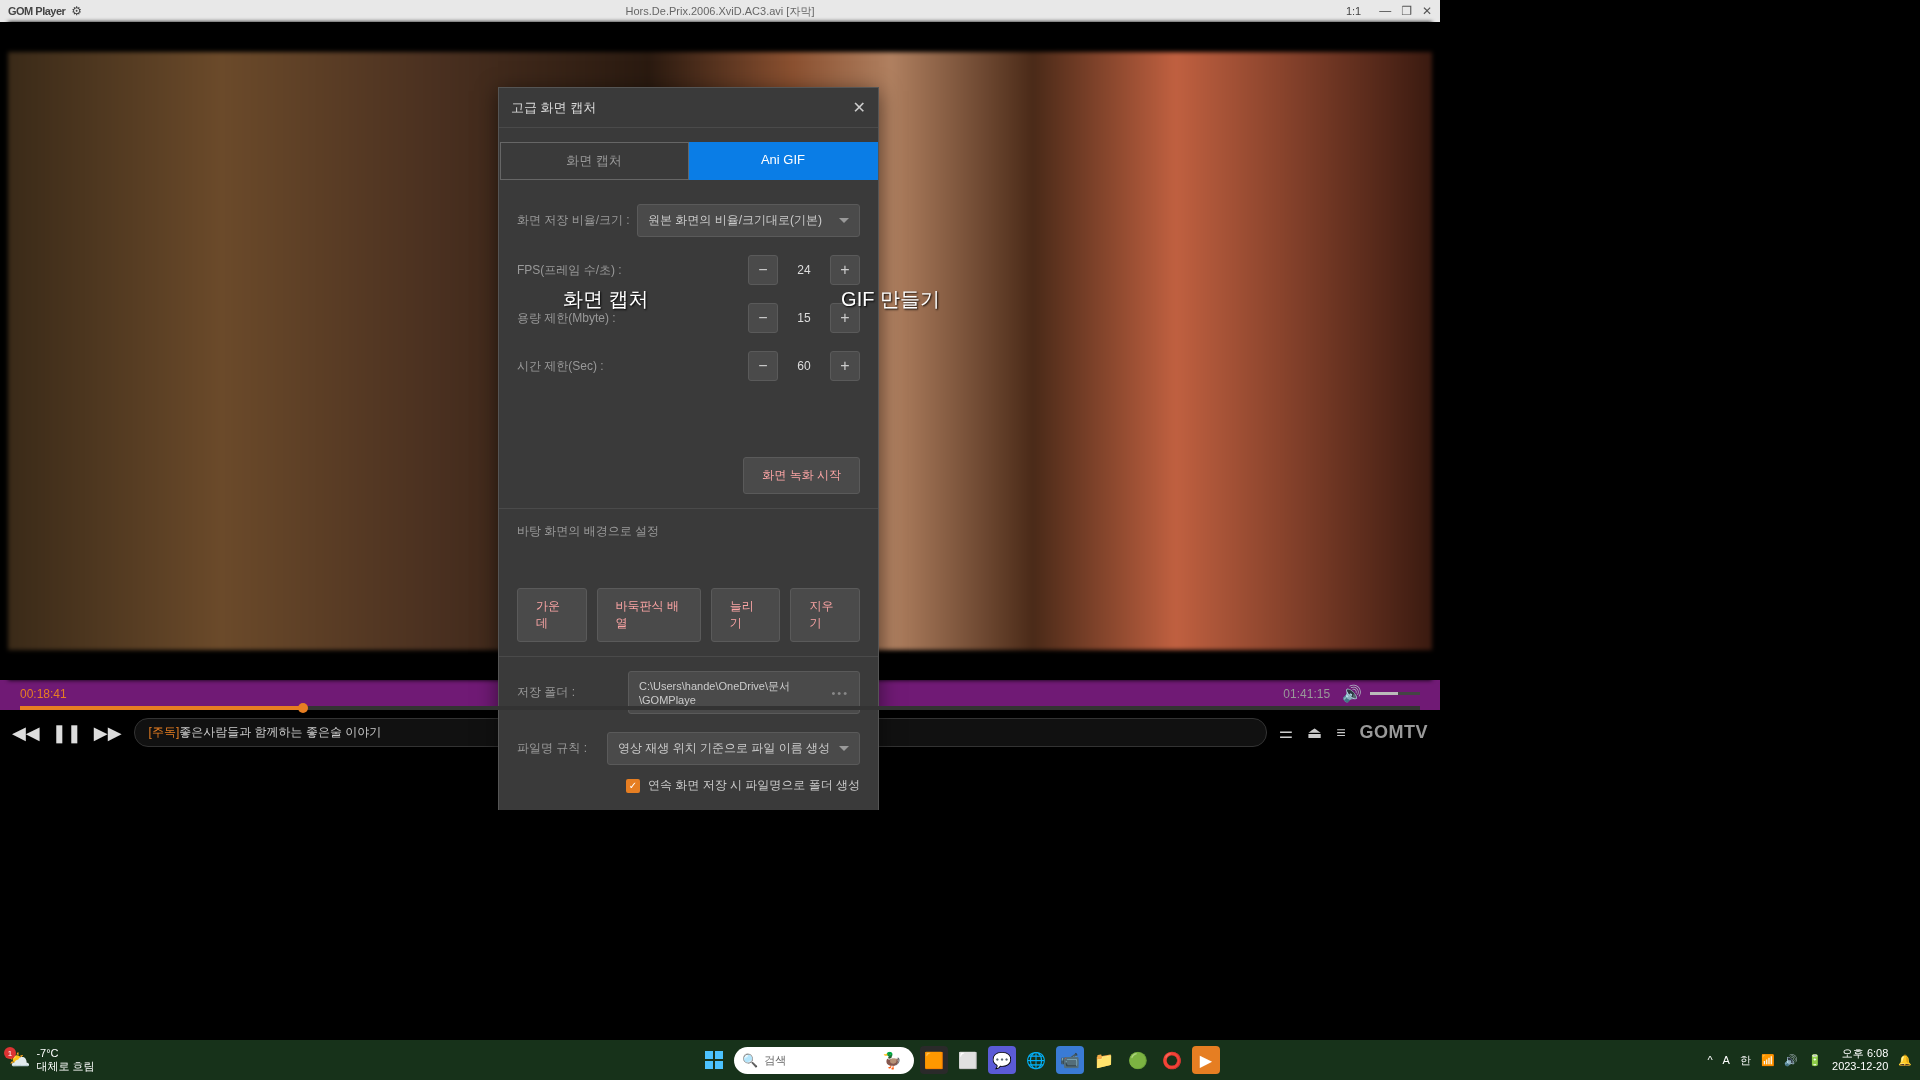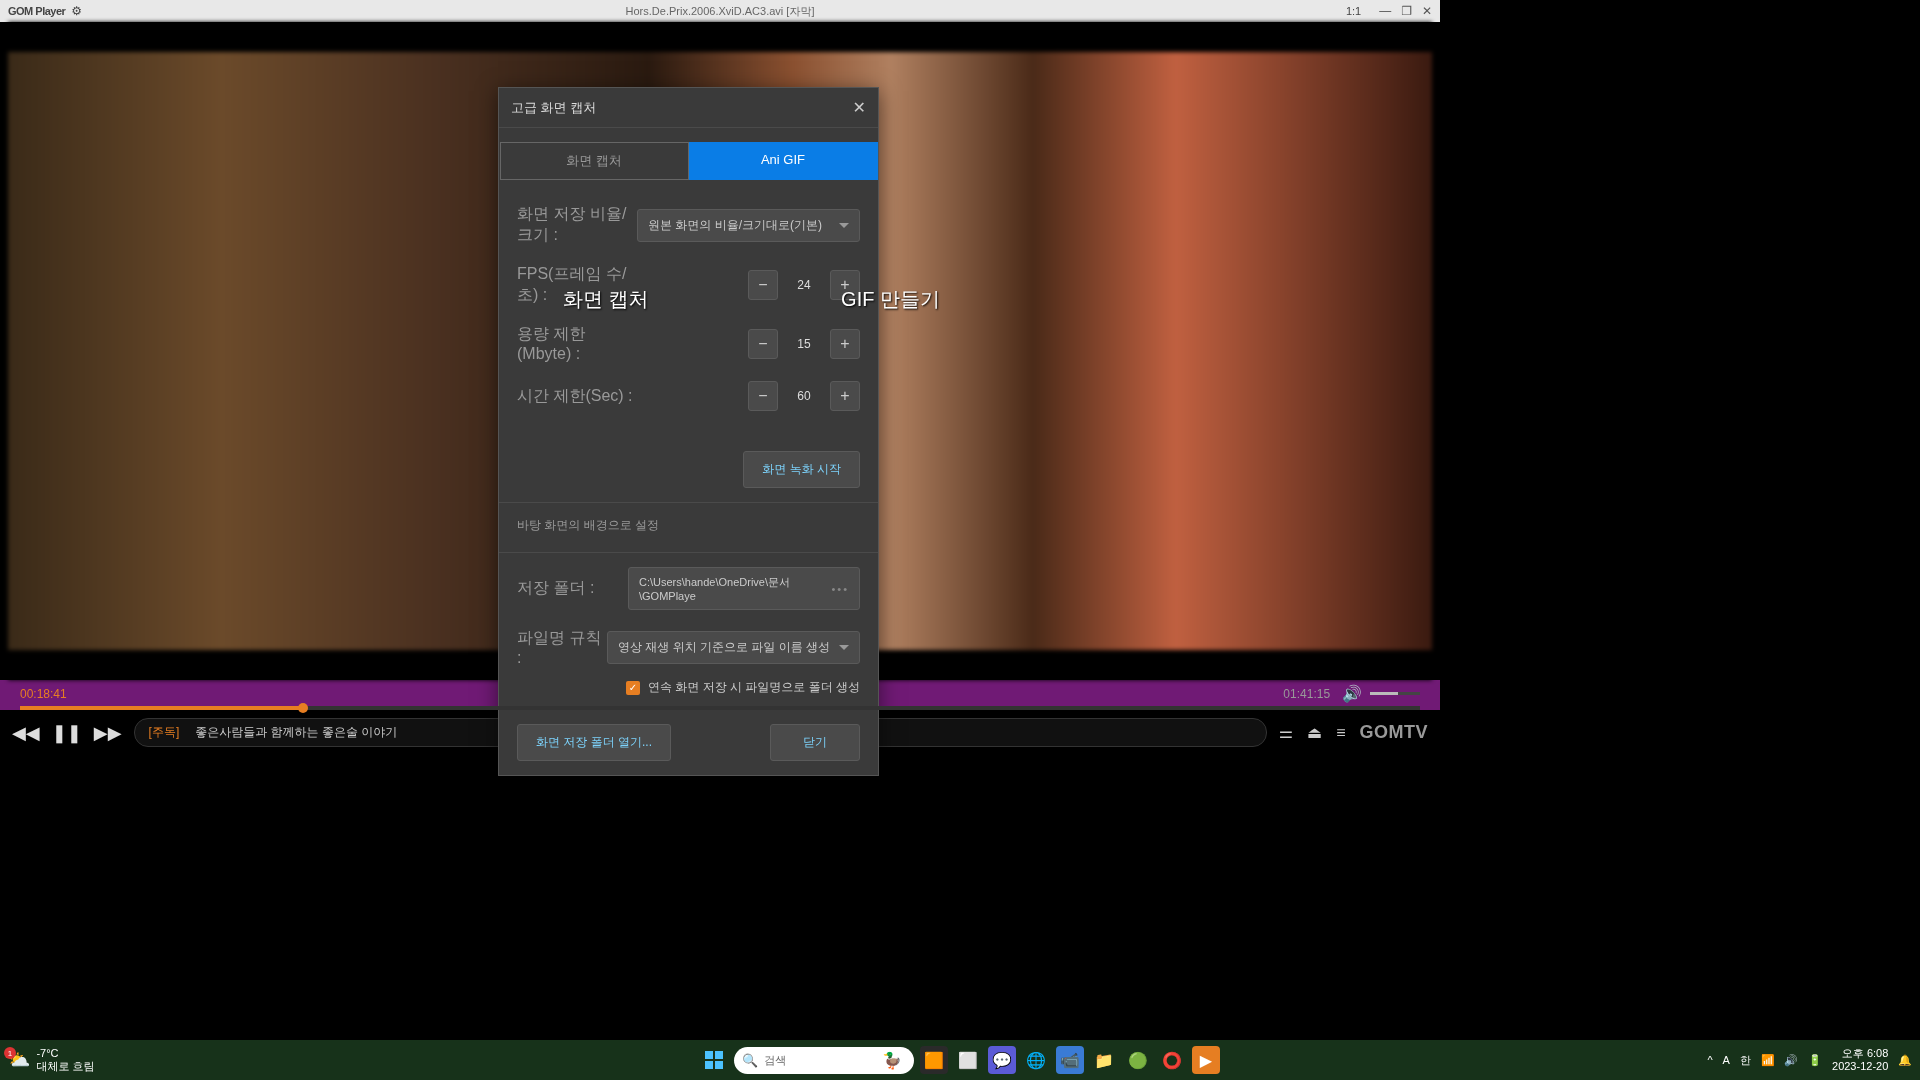--- a/index.html
+++ b/index.html
@@ -23,27 +23,27 @@
 .dialog-header .close { margin-left: auto; color: #ccc; font-size: 16px; cursor: pointer; }
 .tabs { display: flex; margin: 14px auto 0; width: 378px; }
 .tab { flex: 1; text-align: center; padding: 9px 0; border: 1px solid #666; color: #999; cursor: pointer; font-size: 13px; }
 .tab.active { background: #0a7de6; border-color: #0a7de6; color: #fff; }
 .overlay-label { position: absolute; color: #fff; font-size: 20px; font-weight: 500; text-shadow: 1px 1px 2px #000; }
 .annot-left { top: 144px; left: 64px; }
 .annot-right { top: 144px; right: -62px; }
 
 .section { padding: 14px 18px; border-bottom: 1px solid #4a4a4a; }
 .row { display: flex; align-items: center; margin-bottom: 18px; }
-.row-label { width: 120px; color: #999; font-size: 16px; }
+.row-label { width: 120px; color: #999; font-size: 12px; }
 .select { flex: 1; background: #4a4a4a; border: 1px solid #5a5a5a; color: #ccc; padding: 7px 10px; border-radius: 3px; display: flex; align-items: center; justify-content: space-between; font-size: 12px; cursor: pointer; }
 .chevron { display:inline-block; width:0; height:0; border-left:5px solid transparent; border-right:5px solid transparent; border-top:5px solid #999; }
 .stepper { margin-left: auto; display: flex; align-items: center; gap: 6px; }
 .step-btn { width: 30px; height: 30px; background: #4a4a4a; border: 1px solid #5a5a5a; color: #ccc; border-radius: 3px; display:flex; align-items:center; justify-content:center; font-size:16px; cursor:pointer; }
 .step-val { width: 40px; text-align: center; color: #ddd; }
-.big-btn { background: #4a4a4a; border: 1px solid #5a5a5a; color: #7dd3fc; padding: 9px 18px; border-radius: 3px; cursor:pointer; font-size:12px; }
+.big-btn { background: #4a4a4a; border: 1px solid #5a5a5a; color: #fca5a5; padding: 9px 18px; border-radius: 3px; cursor:pointer; font-size:12px;margin-top:36px; }
 .btn-row { display: flex; gap: 10px; margin-top: 12px; }
 .section-title { color: #999; font-size: 12px; margin-bottom: 4px; }
 .path-input { flex:1; background:#4a4a4a; border:1px solid #5a5a5a; color:#ccc; padding:7px 10px; border-radius:3px; font-size:11px; display:flex; align-items:center; justify-content:space-between;margin-left:21px; }
 .dots { color:#888; letter-spacing:2px; }
 .checkbox-row { display:flex; align-items:center; justify-content:flex-end; gap:8px; margin-top:12px; }
 .checkbox { width:14px; height:14px; background:#e67e22; border-radius:2px; display:flex; align-items:center; justify-content:center; color:#fff; font-size:10px; }
 .footer-btns { display:flex; justify-content:space-between; padding:14px 18px; }
 
 .progress-area { background:#701a75; padding: 4px 20px 0; }
 .time-row { display:flex; align-items:center; font-size:12px; }
@@ -51,21 +51,21 @@
 .time-total { color:#999; margin-left:auto; }
 .vol-icon { color:#ccc; margin-left:12px; font-size:16px; }
 .vol-bar { width:50px; height:3px; background:#444; margin-left:8px; position:relative; }
 .vol-bar::after { content:""; position:absolute; left:0; top:0; height:100%; width:55%; background:#bbb; }
 .progress-bar { height:4px; background:#333; margin:3px 0 8px; position:relative; }
 .progress-fill { position:absolute; left:0; top:0; height:100%; width:20.2%; background:#e67e22; }
 .progress-handle { position:absolute; left:20.2%; top:50%; width:10px; height:10px; background:#e67e22; border-radius:50%; transform:translate(-50%,-50%); }
 
 .controls-bar { background:#000; display:flex; align-items:center; padding:0 12px 10px; gap:12px; }
 .ctrl-icon { color:#ddd; font-size:18px; cursor:pointer; }
-.ticker { flex:1; background:#111; border:1px solid #333; border-radius:14px; padding:5px 14px; color:#ccc; font-size:12px; display:flex; align-items:center; gap:16px; }
+.ticker { flex:1; background:#111; border:1px solid #333; border-radius:14px; padding:5px 14px; color:#ccc; font-size:12px; display:flex; align-items:center; gap:0; }
 .ticker .tag { color:#e67e22; }
 .right-icons { display:flex; align-items:center; gap:14px; color:#ccc; font-size:16px; }
 .gomtv-logo { font-weight:bold; font-size:18px; letter-spacing:0.5px; color:#999; }
 
 .taskbar { position:absolute; bottom:0; left:0; right:0; height:40px; background:#17321a; display:flex; align-items:center; padding:0 8px; color:#fff; font-size:11px; gap:6px; }
 .weather { display:flex; align-items:center; gap:6px; }
 .weather-icon { font-size:18px; position:relative; }
 .weather-badge { position:absolute; top:-2px; left:-4px; background:#d33; color:#fff; border-radius:50%; width:12px; height:12px; font-size:8px; display:flex; align-items:center; justify-content:center; }
 .taskbar-center { position:absolute; left:50%; transform:translateX(-50%); display:flex; align-items:center; gap:6px; }
 .search-box { background:#fff; border-radius:16px; padding:4px 12px 4px 8px; display:flex; align-items:center; gap:6px; color:#666; width:180px; }
@@ -142,20 +142,26 @@
           <div class="step-btn">+</div>
         </div>
       </div>
       <div style="display:flex; justify-content:flex-end;">
         <div class="big-btn">화면 녹화 시작</div>
       </div>
     </div>
 
     <div class="section">
       <div class="section-title">바탕 화면의 배경으로 설정</div>
+      <div class="btn-row">
+        <div class="big-btn">가운데</div>
+        <div class="big-btn">바둑판식 배열</div>
+        <div class="big-btn">늘리기</div>
+        <div class="big-btn">지우기</div>
+      </div>
     </div>
 
     <div class="section" style="border-bottom:none;">
       <div class="row">
         <div class="row-label" style="width:90px;">저장 폴더 :</div>
         <div class="path-input">
           <span>C:\Users\hande\OneDrive\문서\GOMPlaye</span>
           <span class="dots">•••</span>
         </div>
       </div>

